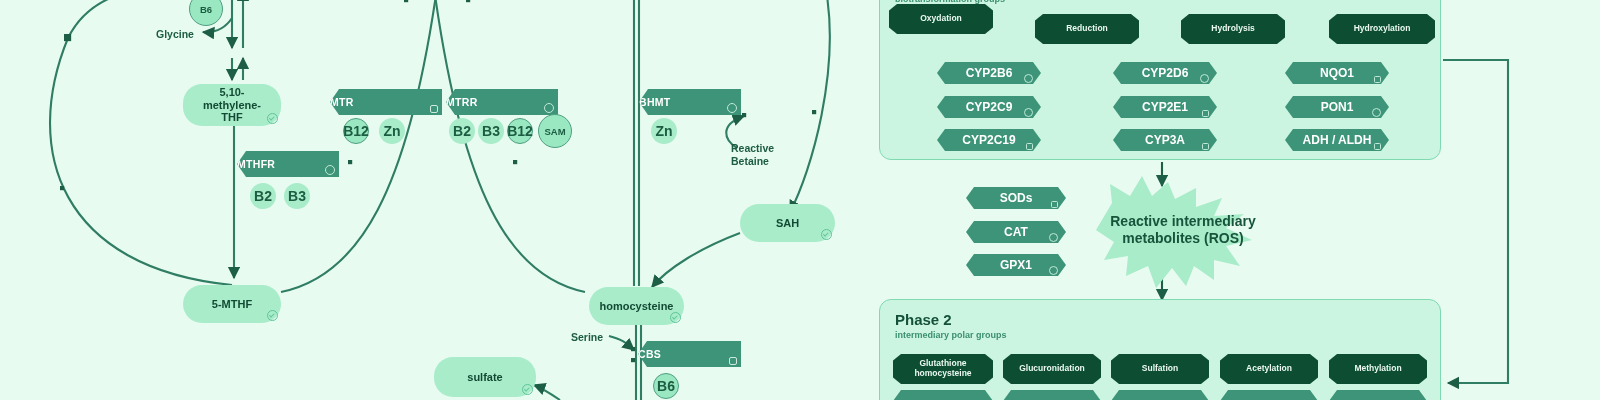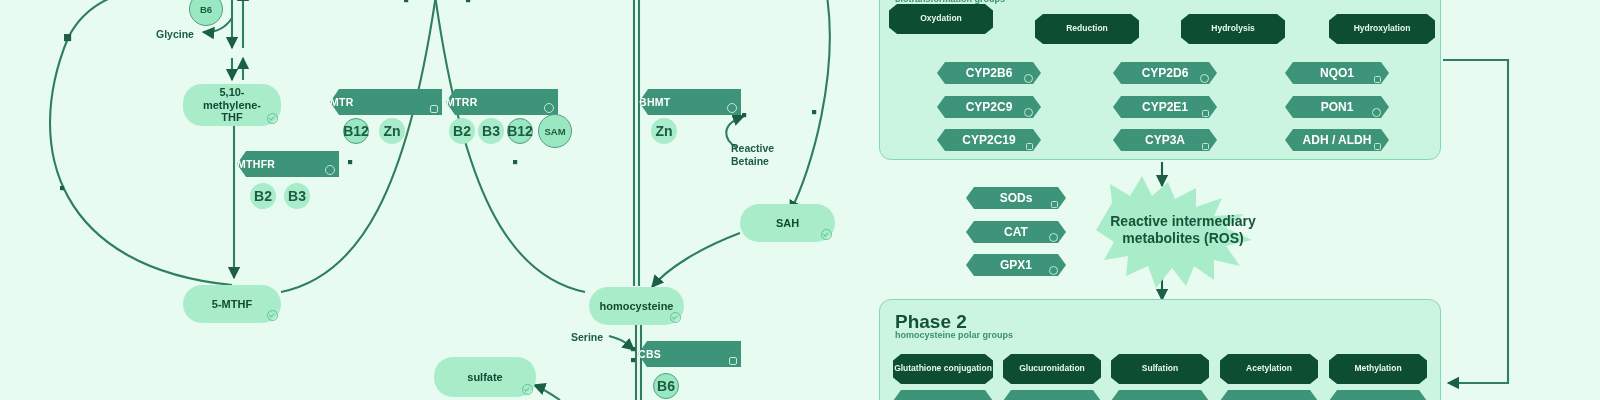--- a/index.html
+++ b/index.html
@@ -99,21 +99,21 @@
   .panel {
     position: absolute;
     border: 1.6px solid #7fd9b1;
     border-radius: 12px;
     background: #ccf5e1;
     z-index: 3;
   }
   .panel-title {
     position: absolute;
     color: #14513a;
-    font-size: 19px;
+    font-size: 15px;
     font-weight: bold;
   }
   .panel-sub {
     position: absolute;
     color: #3c8f70;
     font-size: 9px;
     font-weight: bold;
   }
   .proc {
     position: absolute;
@@ -235,21 +235,21 @@
     </g>
   </svg>
 
   <div class="panel" style="left:879px; top:-16px; width:562px; height:176px;"></div>
 
   <div class="panel" style="left:879px; top:299px; width:562px; height:130px;"></div>
 
   <div class="panel-sub" style="left:895px; top:-6px; z-index:5;">biotransformation groups</div>
 
   <div class="panel-title" style="left:895px; top:311px; z-index:5;">Phase 2</div>
-  <div class="panel-sub" style="left:895px; top:330px; z-index:5;">homocysteine polar groups</div>
+  <div class="panel-sub" style="left:895px; top:330px; z-index:5;">intermediary polar groups</div>
 
   <div id="dyn">
       <div class="pill" style="left:183px;top:84px;width:98px;height:42px;">
         <span>5,10-methylene-
 THF</span>
         <span class="corner"></span>
       </div>
       <div class="pill" style="left:183px;top:285px;width:98px;height:38px;">
         <span>5-MTHF</span>
         <span class="corner"></span>
@@ -347,21 +347,21 @@
       </div>
       <div class="gene" style="left:966px;top:221px;width:100px;">
         <span>CAT</span>
         <span class="badge"></span>
       </div>
       <div class="gene" style="left:966px;top:254px;width:100px;">
         <span>GPX1</span>
         <span class="badge"></span>
       </div>
       <div class="proc" style="left:893px;top:354px;width:100px;">Glutathione
-conjugation</div>
+homocysteine</div>
       <div class="proc" style="left:1003px;top:354px;width:98px;">Glucuronidation</div>
       <div class="proc" style="left:1111px;top:354px;width:98px;">Sulfation</div>
       <div class="proc" style="left:1220px;top:354px;width:98px;">Acetylation</div>
       <div class="proc" style="left:1329px;top:354px;width:98px;">Methylation</div>
       <div class="gene" style="left:893px;top:390px;width:100px;"></div>
       <div class="gene" style="left:1003px;top:390px;width:98px;"></div>
       <div class="gene" style="left:1111px;top:390px;width:98px;"></div>
       <div class="gene" style="left:1220px;top:390px;width:98px;"></div>
       <div class="gene" style="left:1329px;top:390px;width:98px;"></div>
       <div class="burst" style="left:1096px;top:190px;width:174px;height:80px;">Reactive intermediary

